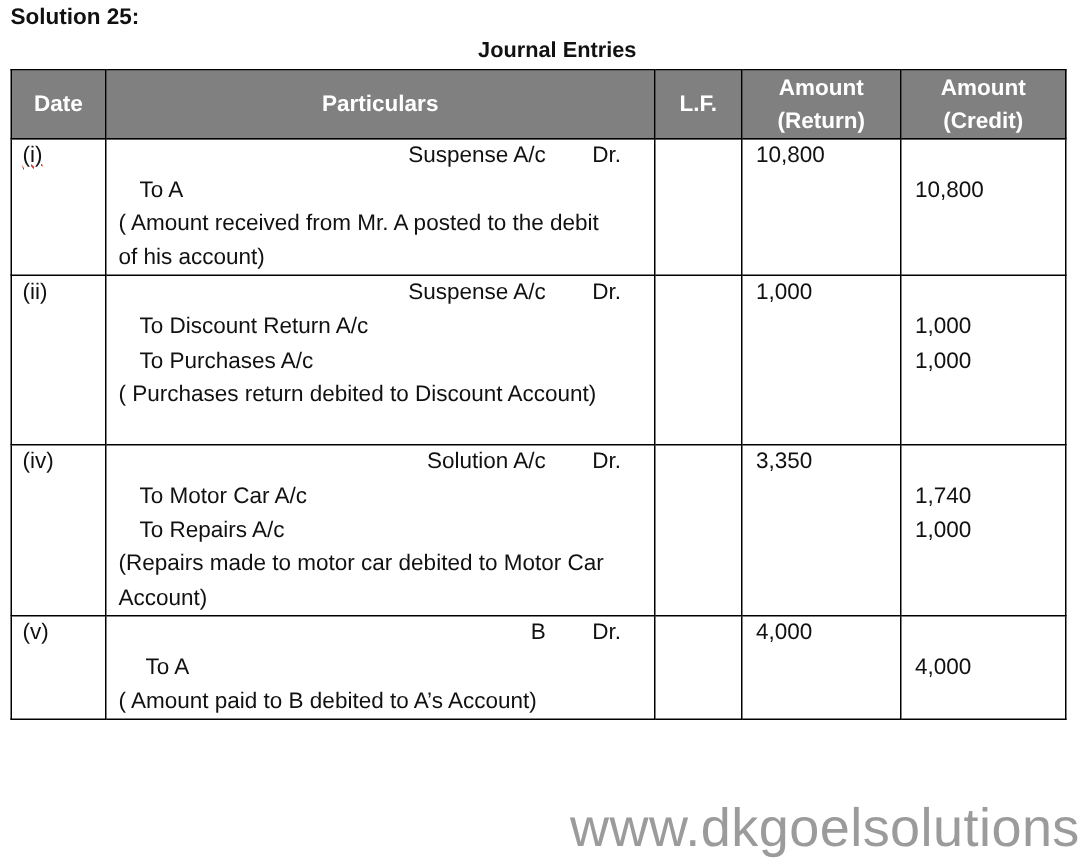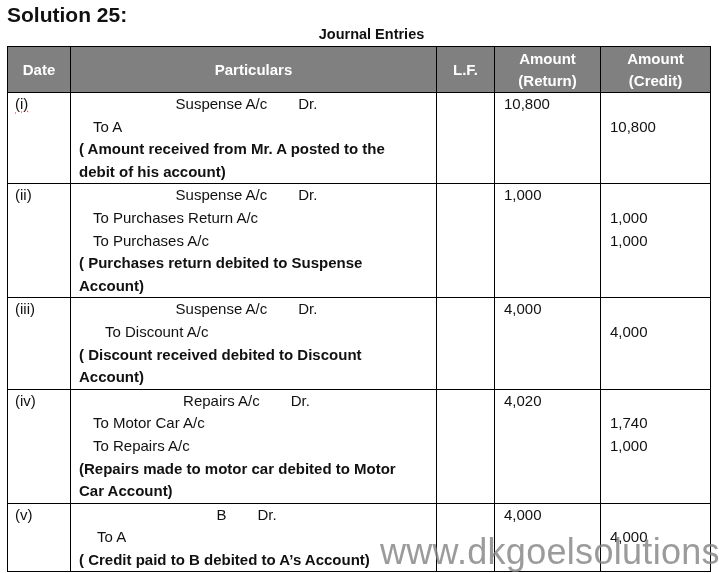--- a/index.html
+++ b/index.html
@@ -1,35 +1,35 @@
 <!DOCTYPE html>
 <html><head>
 <meta charset="utf-8">
 <style>
   html, body { margin: 0; padding: 0; background: #ffffff; }
   body { width: 719px; height: 573px; position: relative; overflow: hidden;
          font-family: "Liberation Sans", "DejaVu Sans", sans-serif; color: #111; }
-  .sol-title { position: absolute; left: 7px; top: 3px; font-size: 21px; font-weight: bold; }
+  .sol-title { position: absolute; left: 7px; top: 3px; font-size: 15px; font-weight: bold; }
   .tbl-title { position: absolute; left: 12px; width: 719px; top: 26px; text-align: center;
                font-size: 14.5px; font-weight: bold; }
   table { position: absolute; left: 7px; top: 46px; border-collapse: collapse;
           table-layout: fixed; width: 703px; border-radius: 25px; }
   th, td { border: 1.3px solid #000; vertical-align: top; font-size: 15px; line-height: 22.6px; padding: 0; }
   th { background: #808080; color: #ffffff; font-weight: bold; vertical-align: middle;
        text-align: center; height: 45px; line-height: 22px; }
   col.c-date { width: 63px; } col.c-part { width: 366px; } col.c-lf { width: 58px; }
   col.c-dr { width: 106px; } col.c-cr { width: 110px; }
   td.date { padding-left: 7px; padding-top: 0px; }
   td.part { padding-left: 8px; padding-right: 22px; }
   td.amt { padding-left: 9px; }
-  .line { display: flex; justify-content: center; white-space: nowrap; gap: 31px; }
+  .line { display: flex; justify-content: flex-end; white-space: nowrap; gap: 31px; }
   .ind1 { padding-left: 14px; }
   .ind2 { padding-left: 26px; }
   .ind3 { padding-left: 18px; }
-  .narr { white-space: normal; font-weight: bold; }
+  .narr { white-space: normal; }
   .blank { height: 22.6px; }
   .spell { text-decoration: underline wavy #d22; text-decoration-thickness: 1px; }
   .watermark { position: absolute; left: 380px; top: 531px; font-size: 36px; color: rgba(130,130,130,0.8);
                letter-spacing: 0.3px; font-family: "Liberation Sans", sans-serif; pointer-events: none; }
 </style>
 </head>
 <body>
 
 <div class="sol-title">Solution 25:</div>
 <div class="tbl-title">Journal Entries</div>
@@ -77,80 +77,63 @@
       </td>
     </tr>
 
     <tr style="height:113px">
       <td class="date">(ii)</td>
       <td class="part">
         <div class="line">
           <span>Suspense A/c</span>
           <span>Dr.</span>
         </div>
-        <div class="ind1">To Purchases Return A/c</div>
+        <div class="ind1">To Discount Return A/c</div>
         <div class="ind1">To Purchases A/c</div>
-        <div class="narr">( Purchases return debited to Suspense Account)</div>
+        <div class="narr">( Purchases return debited to Discount Account)</div>
       </td>
       <td></td>
       <td class="amt">1,000</td>
       <td class="amt">
         <div class="blank"></div>
         <div>1,000</div>
         <div>1,000</div>
       </td>
     </tr>
 
-    <tr style="height:90px">
-      <td class="date">(iii)</td>
-      <td class="part">
-        <div class="line">
-          <span>Suspense A/c</span>
-          <span>Dr.</span>
-        </div>
-        <div class="ind2">To Discount A/c</div>
-        <div class="narr">( Discount received debited to Discount Account)</div>
-      </td>
-      <td></td>
-      <td class="amt">4,000</td>
-      <td class="amt">
-        <div class="blank"></div>
-        <div>4,000</div>
-      </td>
-    </tr>
 
     <tr style="height:112px">
       <td class="date">(iv)</td>
       <td class="part">
         <div class="line">
-          <span>Repairs A/c</span>
+          <span>Solution A/c</span>
           <span>Dr.</span>
         </div>
         <div class="ind1">To Motor Car A/c</div>
         <div class="ind1">To Repairs A/c</div>
         <div class="narr">(Repairs made to motor car debited to Motor Car Account)</div>
       </td>
       <td></td>
-      <td class="amt">4,020</td>
+      <td class="amt">3,350</td>
       <td class="amt">
         <div class="blank"></div>
         <div>1,740</div>
         <div>1,000</div>
       </td>
     </tr>
 
     <tr style="height:68px">
       <td class="date">(v)</td>
       <td class="part">
         <div class="line">
           <span>B</span>
           <span>Dr.</span>
         </div>
         <div class="ind3">To A</div>
-        <div class="narr" style="white-space:nowrap">( Credit paid to B debited to A’s Account)</div>
+        <div class="narr" style="white-space:nowrap">( Amount paid to B debited to A’s Account)</div>
       </td>
       <td></td>
       <td class="amt">4,000</td>
       <td class="amt">
         <div class="blank"></div>
         <div>4,000</div>
       </td>
     </tr>
   </tbody>
 </table>

